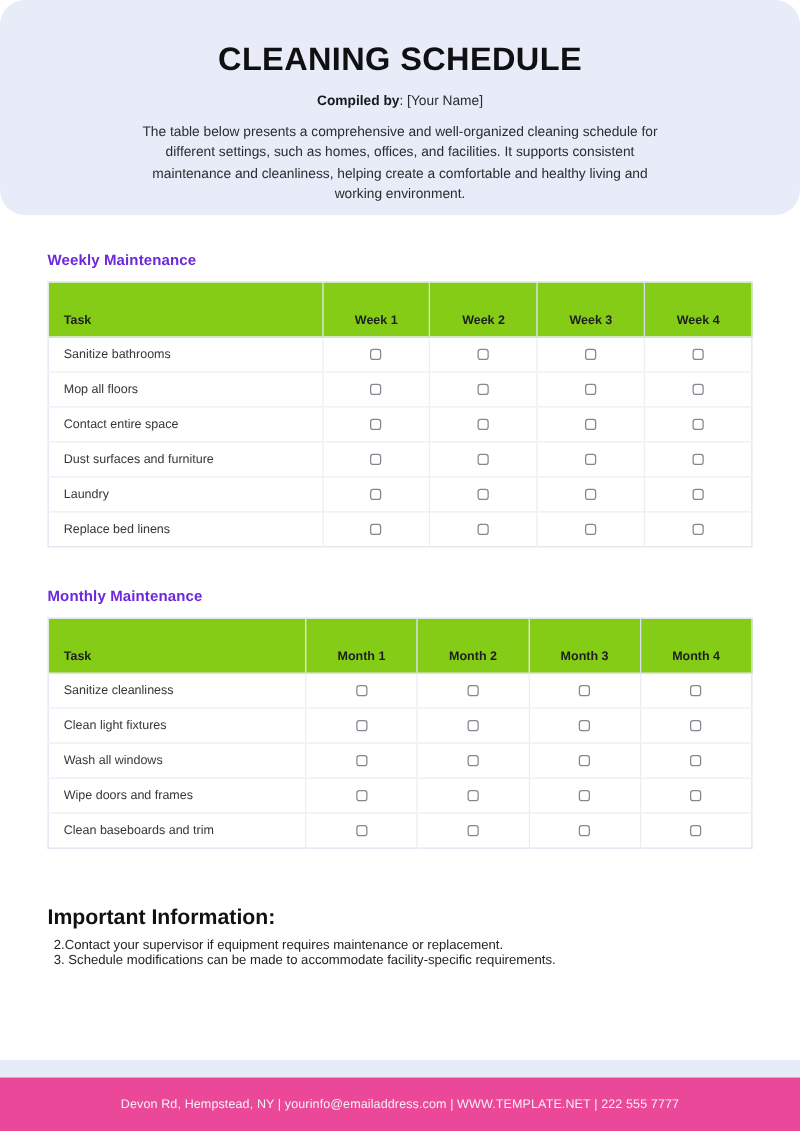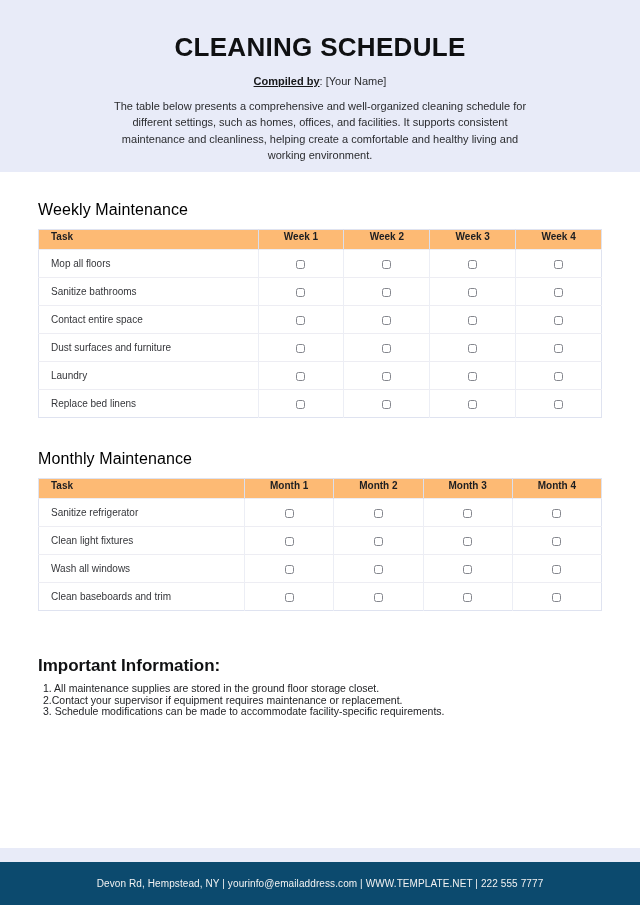--- a/index.html
+++ b/index.html
@@ -19,70 +19,71 @@
     overflow: hidden;
   }
 
   
   .hero {
     background: #e8ebf8;
     height: 172px;
     flex: none;
     text-align: center;
     padding-top: 33px;
+    border-radius: 20px;
   }
   .hero h1 {
     font-size: 26px;
     line-height: 28px;
     font-weight: 800;
     letter-spacing: 0.3px;
     color: #0f1012;
   }
   .compiled {
     margin-top: 14px;
     font-size: 11px;
     color: #2c2d30;
   }
-  .compiled b { font-weight: 700; color: #17181a; text-decoration: underline; }
+  .compiled b { font-weight: 700; color: #17181a; }
   .desc {
     margin: 11px auto 0;
     max-width: 414px;
     font-size: 11px;
     line-height: 1.48;
     color: #2b2c2f;
   }
 
   
   .content {
     flex: 1 1 auto;
     padding: 0 38px;
   }
   .section-heading {
-    font-size: 16px;
-    font-weight: 400;
-    color: #000000;
+    font-size: 12px;
+    font-weight: 700;
+    color: #6d28d9;
     letter-spacing: 0.1px;
   }
   .section-heading.first { margin-top: 29px; }
   .section-heading.second { margin-top: 32px; }
 
   .table-wrap { margin-top: 10px; }
   table.sched-table {
     width: 100%;
     border-collapse: collapse;
     table-layout: fixed;
     background: #ffffff;
     border: 1px solid #dfe3f0;
     font-size: 10px;
   }
   table.sched-table thead th {
-    background: #fdba74;
+    background: #84cc16;
     font-weight: 700;
     color: #1d1e21;
-    padding: 1px 6px 7px;
+    padding: 25px 6px 7px;
     text-align: center;
     border-left: 1px solid #d9dfef;
   }
   table.sched-table thead th:first-child {
     text-align: left;
     padding-left: 12px;
     border-left: none;
   }
   table.table-0 thead th.task-col { width: 39%; }
   table.table-1 thead th.task-col { width: 36.6%; }
@@ -127,21 +128,21 @@
 
   
   .pre-footer-strip {
     height: 14px;
     flex: none;
     background: #e8ebf8;
   }
   .footer {
     height: 43px;
     flex: none;
-    background: #0c4a6e;
+    background: #ec4899;
     color: #f2f2f2;
     font-size: 10px;
     text-align: center;
     line-height: 43px;
     letter-spacing: 0.1px;
   }
 </style>
 </head>
 <body>
 
@@ -164,28 +165,28 @@
             <tr>
               <th class="task-col">Task</th>
               <th>Week 1</th>
               <th>Week 2</th>
               <th>Week 3</th>
               <th>Week 4</th>
             </tr>
           </thead>
           <tbody>
             <tr>
+              <td>Sanitize bathrooms</td>
+              <td><span class="checkbox"></span></td>
+              <td><span class="checkbox"></span></td>
+              <td><span class="checkbox"></span></td>
+              <td><span class="checkbox"></span></td>
+            </tr>
+            <tr>
               <td>Mop all floors</td>
-              <td><span class="checkbox"></span></td>
-              <td><span class="checkbox"></span></td>
-              <td><span class="checkbox"></span></td>
-              <td><span class="checkbox"></span></td>
-            </tr>
-            <tr>
-              <td>Sanitize bathrooms</td>
               <td><span class="checkbox"></span></td>
               <td><span class="checkbox"></span></td>
               <td><span class="checkbox"></span></td>
               <td><span class="checkbox"></span></td>
             </tr>
             <tr>
               <td>Contact entire space</td>
               <td><span class="checkbox"></span></td>
               <td><span class="checkbox"></span></td>
               <td><span class="checkbox"></span></td>
@@ -223,54 +224,60 @@
             <tr>
               <th class="task-col">Task</th>
               <th>Month 1</th>
               <th>Month 2</th>
               <th>Month 3</th>
               <th>Month 4</th>
             </tr>
           </thead>
           <tbody>
             <tr>
-              <td>Sanitize refrigerator</td>
+              <td>Sanitize cleanliness</td>
               <td><span class="checkbox"></span></td>
               <td><span class="checkbox"></span></td>
               <td><span class="checkbox"></span></td>
               <td><span class="checkbox"></span></td>
             </tr>
             <tr>
               <td>Clean light fixtures</td>
               <td><span class="checkbox"></span></td>
               <td><span class="checkbox"></span></td>
               <td><span class="checkbox"></span></td>
               <td><span class="checkbox"></span></td>
             </tr>
             <tr>
               <td>Wash all windows</td>
+              <td><span class="checkbox"></span></td>
+              <td><span class="checkbox"></span></td>
+              <td><span class="checkbox"></span></td>
+              <td><span class="checkbox"></span></td>
+            </tr>
+            <tr>
+              <td>Wipe doors and frames</td>
               <td><span class="checkbox"></span></td>
               <td><span class="checkbox"></span></td>
               <td><span class="checkbox"></span></td>
               <td><span class="checkbox"></span></td>
             </tr>
             <tr>
               <td>Clean baseboards and trim</td>
               <td><span class="checkbox"></span></td>
               <td><span class="checkbox"></span></td>
               <td><span class="checkbox"></span></td>
               <td><span class="checkbox"></span></td>
             </tr>
           </tbody>
         </table>
       </div>
 
     <h3 class="important-heading">Important Information:</h3>
     <div class="important-list">
-        <div>1. All maintenance supplies are stored in the ground floor storage closet.</div>
         <div>2.Contact your supervisor if equipment requires maintenance or replacement.</div>
         <div>3. Schedule modifications can be made to accommodate facility-specific requirements.</div>
       </div>
 
   </div>
 
   <div class="pre-footer-strip"></div>
   <div class="footer">
     <span>Devon Rd, Hempstead, NY | yourinfo@emailaddress.com | WWW.TEMPLATE.NET | 222 555 7777</span>
   </div>

